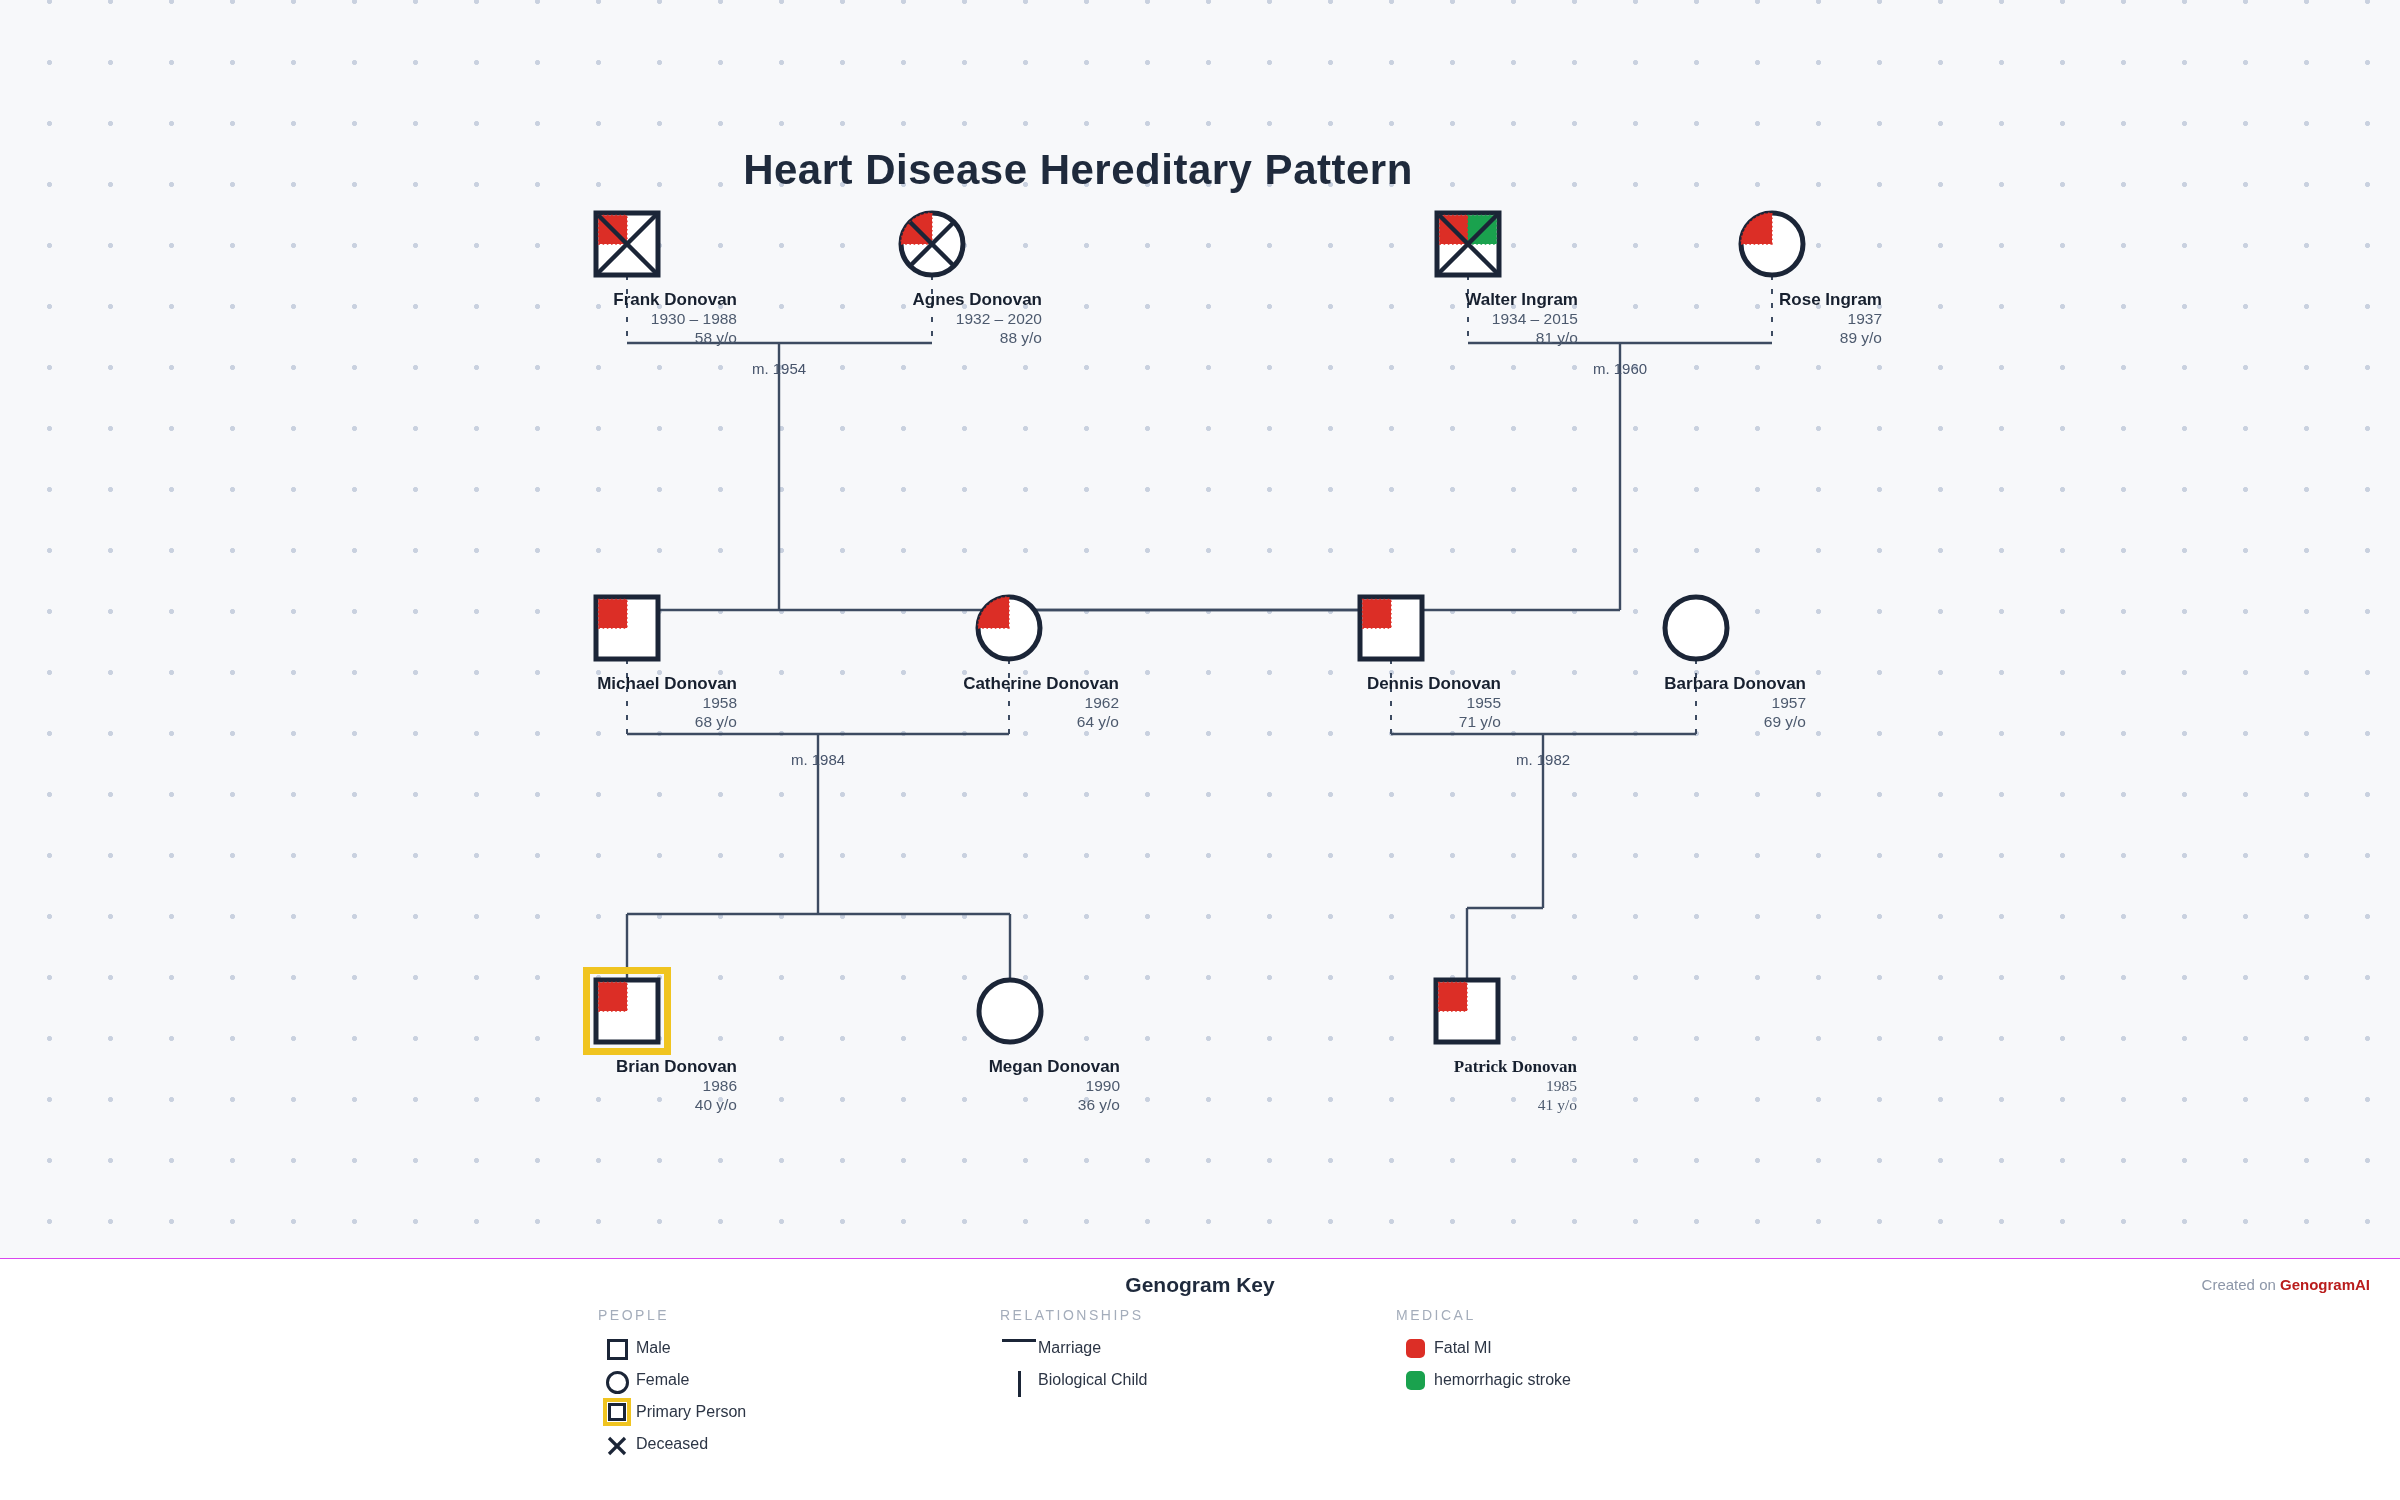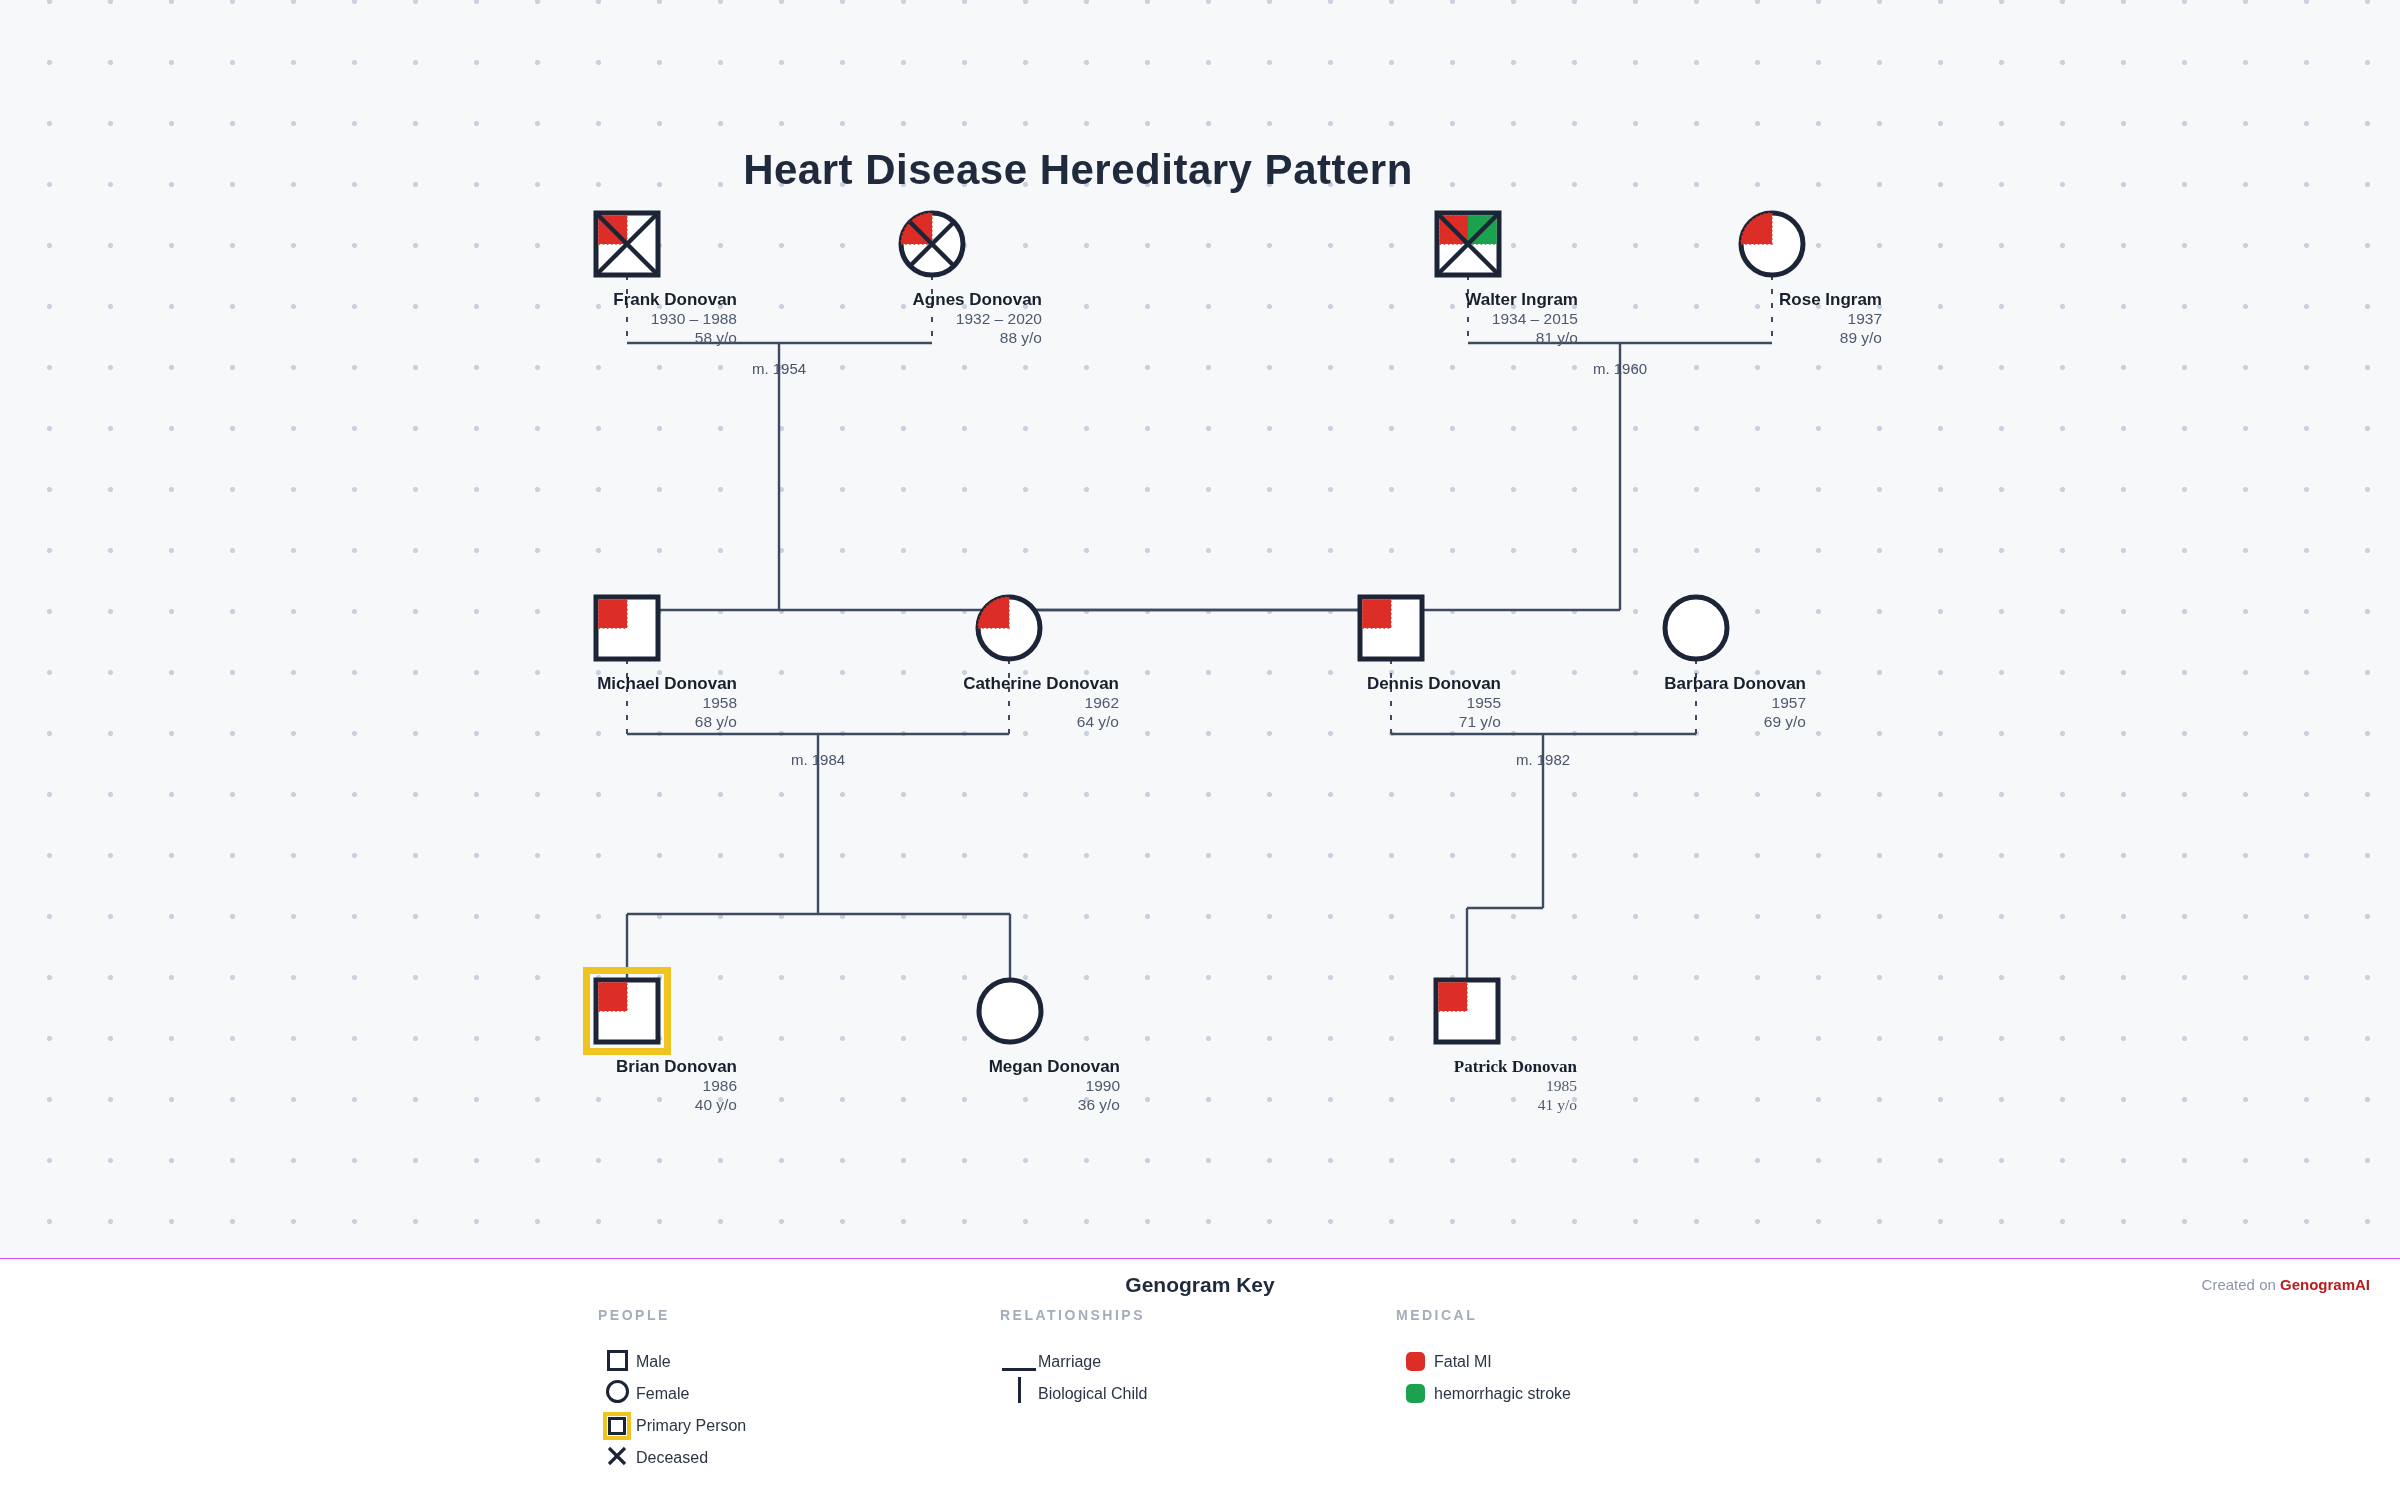--- a/index.html
+++ b/index.html
@@ -22,23 +22,23 @@
   .mlabel{position:absolute;width:140px;text-align:center;font-size:15px;color:#46536a;}
 
   .footer{position:absolute;left:0;top:1258px;width:2400px;height:242px;
           background:#ffffff;border-top:1px solid #d946ef;}
   .key-title{position:absolute;top:14px;left:0;width:100%;text-align:center;
              font-size:21px;font-weight:bold;color:#1f2a3c;}
   .credit{position:absolute;top:17px;right:30px;font-size:15px;color:#8c96a8;}
   .credit b{color:#b91c1c;}
   .key-col{position:absolute;top:48px;}
   .key-col.col-0{left:598px;} .key-col.col-1{left:1000px;} .key-col.col-2{left:1396px;}
-  .key-head{font-size:14px;font-weight:bold;letter-spacing:2.5px;color:#a4adbb;
+  .key-head{font-size:14px;font-weight:normal;letter-spacing:2.5px;color:#a4adbb;
             line-height:16px;margin-bottom:16px;}
-  .key-item{display:flex;align-items:flex-end;height:32px;}
+  .key-item{display:flex;align-items:flex-start;height:32px;}
   .key-ic{width:38px;display:flex;justify-content:center;align-items:center;flex:0 0 38px;}
   .key-label{font-size:16px;color:#2c3545;}
   .ic{display:inline-block;box-sizing:border-box;}
   .ic-male{width:21px;height:21px;border:3px solid #1b2537;background:#fff;}
   .ic-female{width:23px;height:23px;border:3px solid #1b2537;border-radius:50%;background:#fff;}
   .ic-primary{width:18px;height:18px;border:3px solid #1b2537;background:#fff;
               outline:4px solid #f0c420;outline-offset:1px;}
   .ic-marriage{width:34px;height:3px;background:#1b2537;}
   .ic-child{width:3px;height:26px;background:#1b2537;}
   .ic-swatch{width:19px;height:19px;border-radius:5px;}

